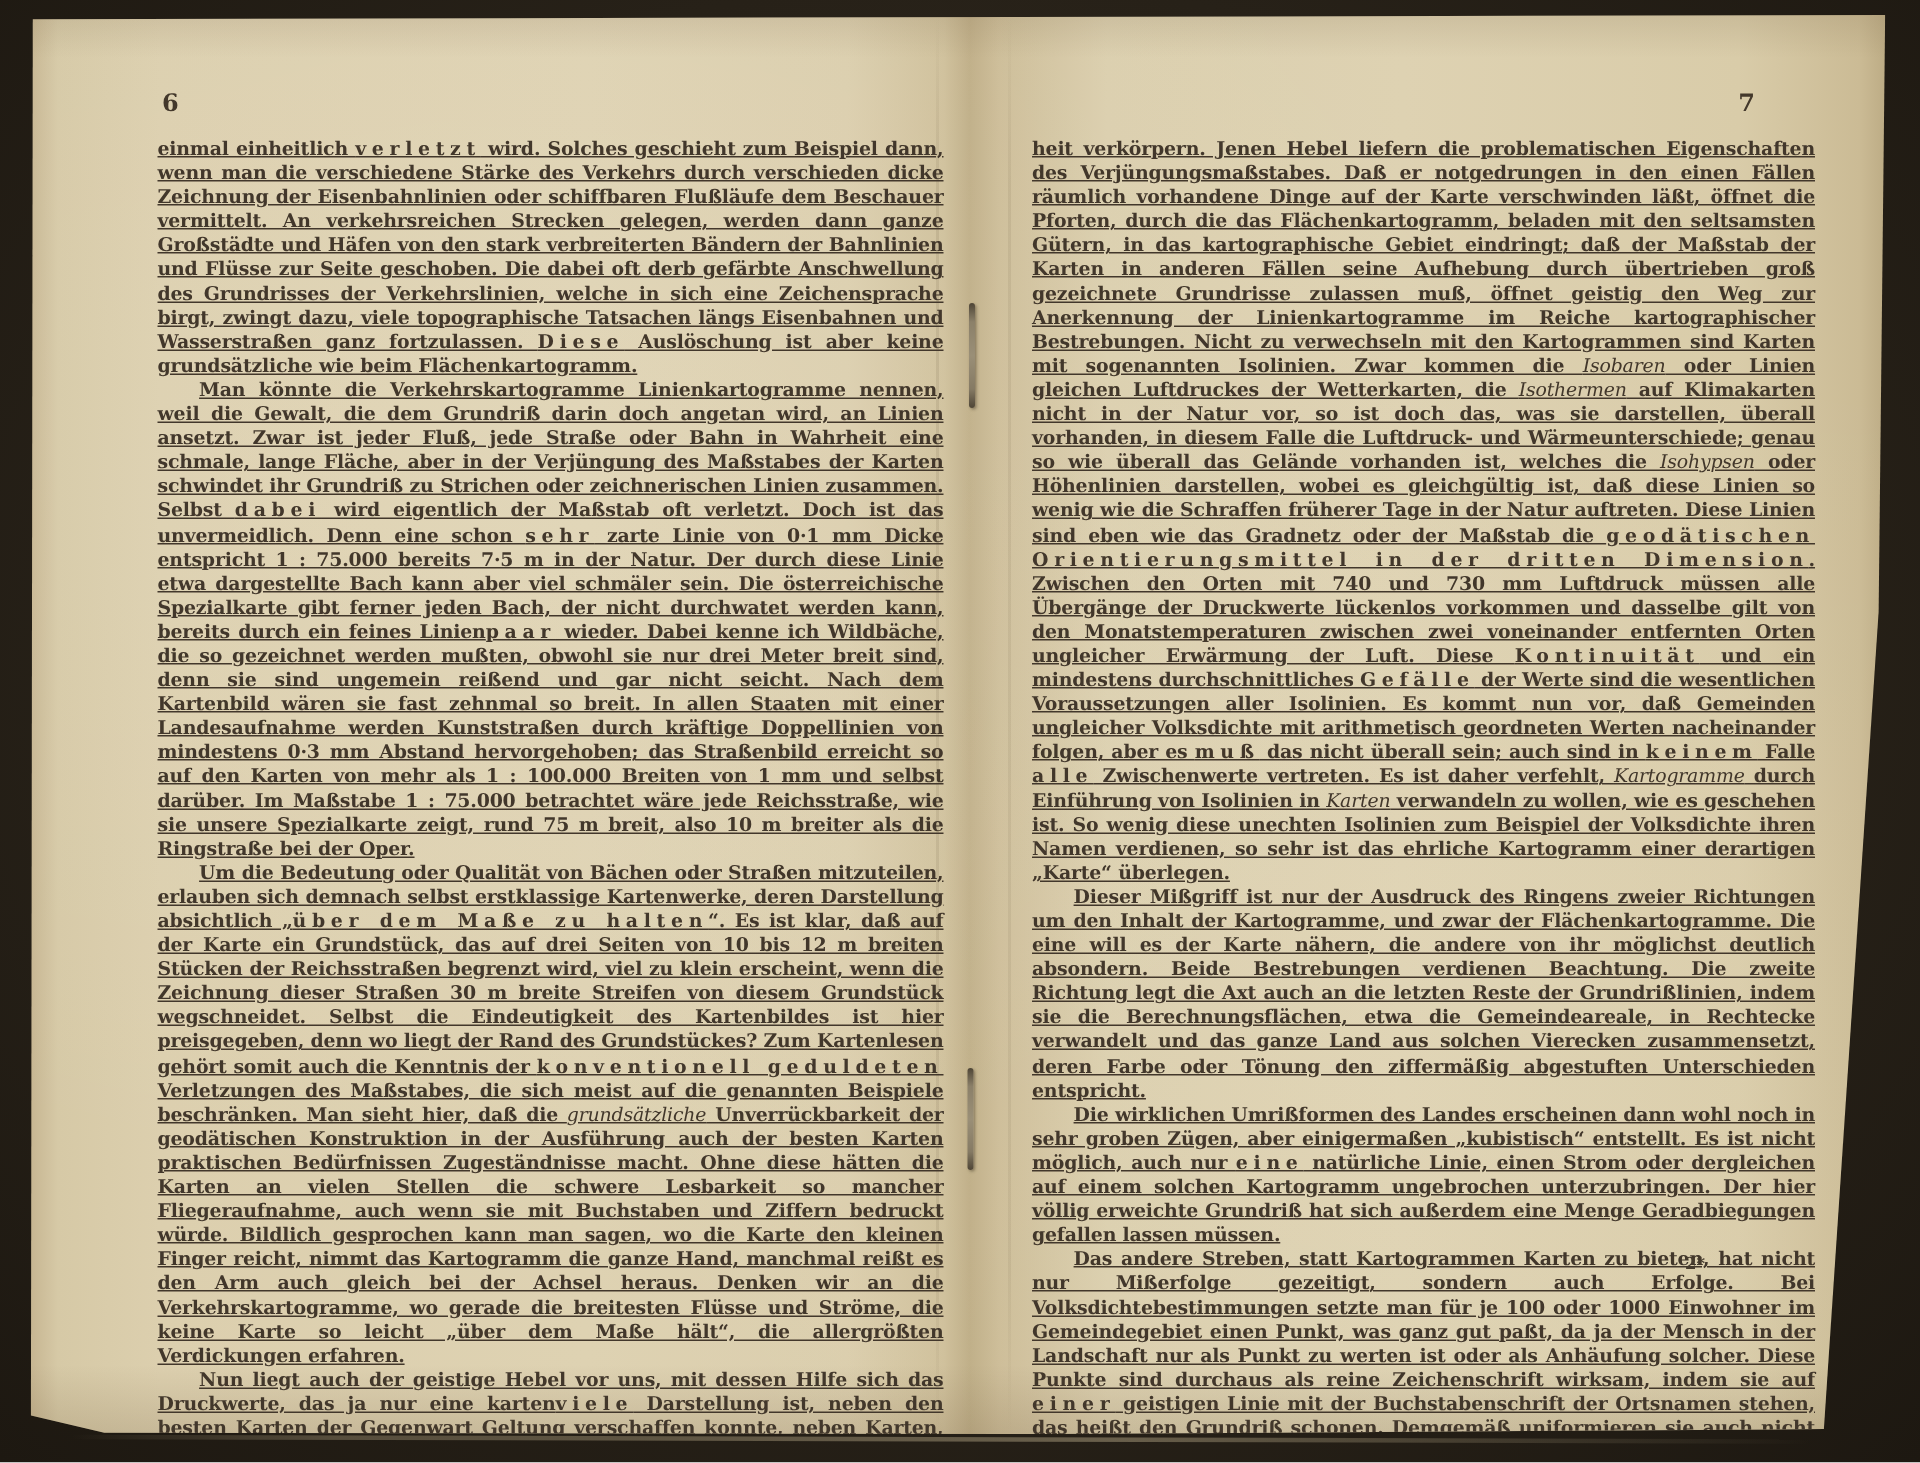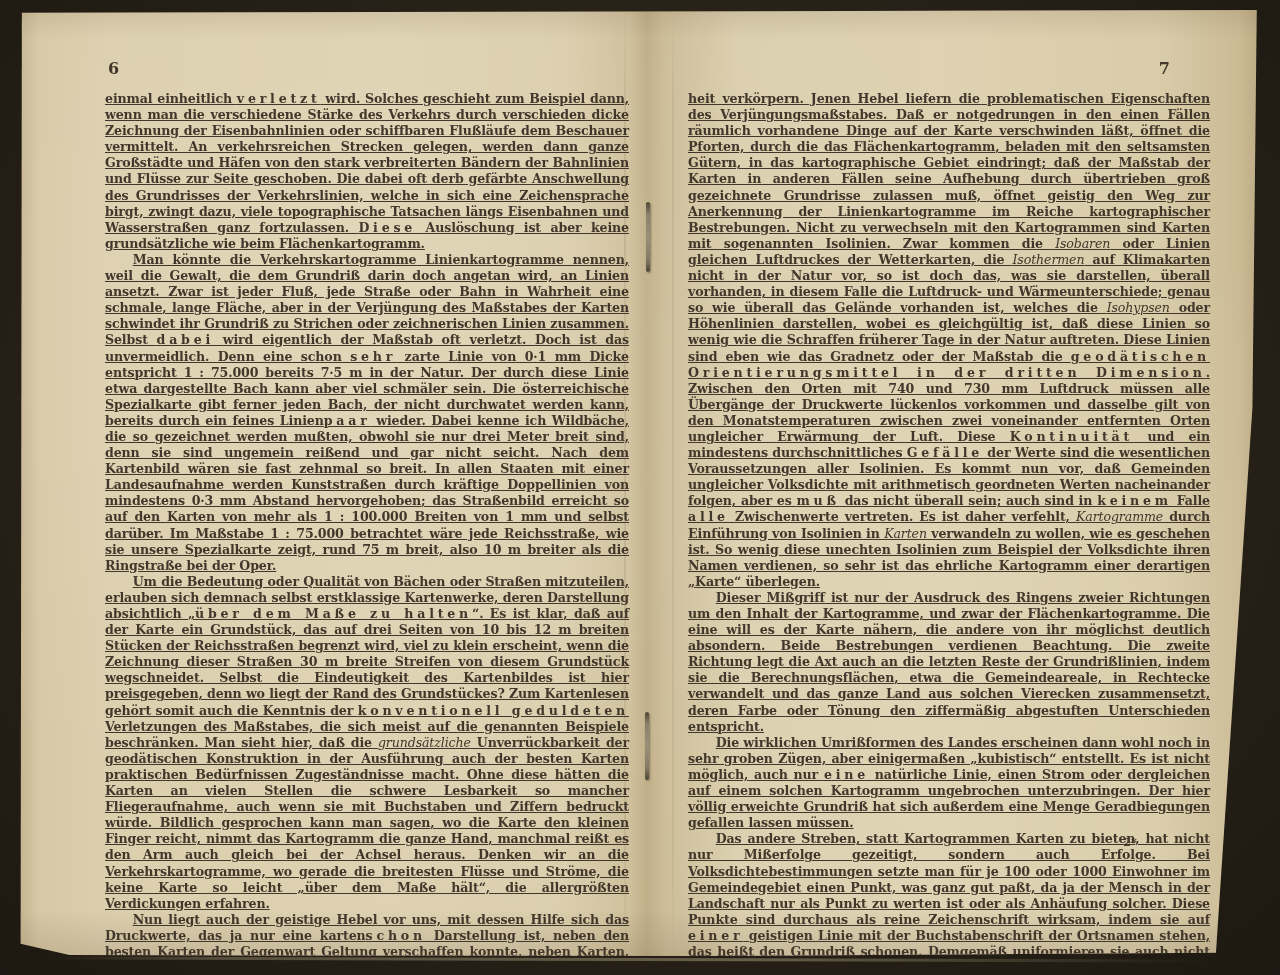--- a/index.html
+++ b/index.html
@@ -127,21 +127,21 @@
     <div class="staple staple-top"></div>
     <div class="staple staple-bottom"></div>
 
     <div class="page-num left">6</div>
     <div class="page-num right">7</div>
 
     <div class="text-column left-col">
         <p class=""><span>einmal einheitlich </span><span class="spaced">verletzt</span><span> wird. Solches geschieht zum Beispiel dann, wenn man die verschiedene Stärke des Verkehrs durch verschieden dicke Zeichnung der Eisenbahnlinien oder schiffbaren Flußläufe dem Beschauer vermittelt. An verkehrsreichen Strecken gelegen, werden dann ganze Großstädte und Häfen von den stark verbreiterten Bändern der Bahnlinien und Flüsse zur Seite geschoben. Die dabei oft derb gefärbte Anschwellung des Grundrisses der Verkehrslinien, welche in sich eine Zeichensprache birgt, zwingt dazu, viele topographische Tatsachen längs Eisenbahnen und Wasserstraßen ganz fortzulassen. </span><span class="spaced">Diese</span><span> Auslöschung ist aber keine grundsätzliche wie beim Flächenkartogramm.</span></p>
         <p class="indent"><span>Man könnte die Verkehrskartogramme Linienkartogramme nennen, weil die Gewalt, die dem Grundriß darin doch angetan wird, an Linien ansetzt. Zwar ist jeder Fluß, jede Straße oder Bahn in Wahrheit eine schmale, lange Fläche, aber in der Verjüngung des Maßstabes der Karten schwindet ihr Grundriß zu Strichen oder zeichnerischen Linien zusammen. Selbst </span><span class="spaced">dabei</span><span> wird eigentlich der Maßstab oft verletzt. Doch ist das unvermeidlich. Denn eine schon </span><span class="spaced">sehr</span><span> zarte Linie von 0·1 mm Dicke entspricht 1 : 75.000 bereits 7·5 m in der Natur. Der durch diese Linie etwa dargestellte Bach kann aber viel schmäler sein. Die österreichische Spezialkarte gibt ferner jeden Bach, der nicht durchwatet werden kann, bereits durch ein feines Linien</span><span class="spaced">paar</span><span> wieder. Dabei kenne ich Wildbäche, die so gezeichnet werden mußten, obwohl sie nur drei Meter breit sind, denn sie sind ungemein reißend und gar nicht seicht. Nach dem Kartenbild wären sie fast zehnmal so breit. In allen Staaten mit einer Landesaufnahme werden Kunststraßen durch kräftige Doppellinien von mindestens 0·3 mm Abstand hervorgehoben; das Straßenbild erreicht so auf den Karten von mehr als 1 : 100.000 Breiten von 1 mm und selbst darüber. Im Maßstabe 1 : 75.000 betrachtet wäre jede Reichsstraße, wie sie unsere Spezialkarte zeigt, rund 75 m breit, also 10 m breiter als die Ringstraße bei der Oper.</span></p>
         <p class="indent"><span>Um die Bedeutung oder Qualität von Bächen oder Straßen mitzuteilen, erlauben sich demnach selbst erstklassige Kartenwerke, deren Darstellung absichtlich „</span><span class="spaced">über dem Maße zu halten</span><span>“. Es ist klar, daß auf der Karte ein Grundstück, das auf drei Seiten von 10 bis 12 m breiten Stücken der Reichsstraßen begrenzt wird, viel zu klein erscheint, wenn die Zeichnung dieser Straßen 30 m breite Streifen von diesem Grundstück wegschneidet. Selbst die Eindeutigkeit des Kartenbildes ist hier preisgegeben, denn wo liegt der Rand des Grundstückes? Zum Kartenlesen gehört somit auch die Kenntnis der </span><span class="spaced">konventionell geduldeten</span><span> Verletzungen des Maßstabes, die sich meist auf die genannten Beispiele beschränken. Man sieht hier, daß die </span><span class="italic">grundsätzliche</span><span> Unverrückbarkeit der geodätischen Konstruktion in der Ausführung auch der besten Karten praktischen Bedürfnissen Zugeständnisse macht. Ohne diese hätten die Karten an vielen Stellen die schwere Lesbarkeit so mancher Fliegeraufnahme, auch wenn sie mit Buchstaben und Ziffern bedruckt würde. Bildlich gesprochen kann man sagen, wo die Karte den kleinen Finger reicht, nimmt das Kartogramm die ganze Hand, manchmal reißt es den Arm auch gleich bei der Achsel heraus. Denken wir an die Verkehrskartogramme, wo gerade die breitesten Flüsse und Ströme, die keine Karte so leicht „über dem Maße hält“, die allergrößten Verdickungen erfahren.</span></p>
-        <p class="indent"><span>Nun liegt auch der geistige Hebel vor uns, mit dessen Hilfe sich das Druckwerte, das ja nur eine karten</span><span class="spaced">schon</span><span> Darstellung ist, neben den besten Karten der Gegenwart Geltung verschaffen konnte, neben Karten, die ihrerseits ja den Sieg des genauen Grundrisses über die kartenartigen Darstellungen der Vergangen-</span></p>
+        <p class="indent"><span>Nun liegt auch der geistige Hebel vor uns, mit dessen Hilfe sich das Druckwerte, das ja nur eine karten</span><span class="spaced">viele</span><span> Darstellung ist, neben den besten Karten der Gegenwart Geltung verschaffen konnte, neben Karten, die ihrerseits ja den Sieg des genauen Grundrisses über die kartenartigen Darstellungen der Vergangen-</span></p>
       </div>
     <div class="text-column right-col">
         <p class=""><span>heit verkörpern. Jenen Hebel liefern die problematischen Eigenschaften des Verjüngungsmaßstabes. Daß er notgedrungen in den einen Fällen räumlich vorhandene Dinge auf der Karte verschwinden läßt, öffnet die Pforten, durch die das Flächenkartogramm, beladen mit den seltsamsten Gütern, in das kartographische Gebiet eindringt; daß der Maßstab der Karten in anderen Fällen seine Aufhebung durch übertrieben groß gezeichnete Grundrisse zulassen muß, öffnet geistig den Weg zur Anerkennung der Linienkartogramme im Reiche kartographischer Bestrebungen. Nicht zu verwechseln mit den Kartogrammen sind Karten mit sogenannten Isolinien. Zwar kommen die </span><span class="italic">Isobaren</span><span> oder Linien gleichen Luftdruckes der Wetterkarten, die </span><span class="italic">Isothermen</span><span> auf Klimakarten nicht in der Natur vor, so ist doch das, was sie darstellen, überall vorhanden, in diesem Falle die Luftdruck- und Wärmeunterschiede; genau so wie überall das Gelände vorhanden ist, welches die </span><span class="italic">Isohypsen</span><span> oder Höhenlinien darstellen, wobei es gleichgültig ist, daß diese Linien so wenig wie die Schraffen früherer Tage in der Natur auftreten. Diese Linien sind eben wie das Gradnetz oder der Maßstab die </span><span class="spaced">geodätischen Orientierungsmittel in der dritten Dimension</span><span>. Zwischen den Orten mit 740 und 730 mm Luftdruck müssen alle Übergänge der Druckwerte lückenlos vorkommen und dasselbe gilt von den Monatstemperaturen zwischen zwei voneinander entfernten Orten ungleicher Erwärmung der Luft. Diese </span><span class="spaced">Kontinuität</span><span> und ein mindestens durchschnittliches </span><span class="spaced">Gefälle</span><span> der Werte sind die wesentlichen Voraussetzungen aller Isolinien. Es kommt nun vor, daß Gemeinden ungleicher Volksdichte mit arithmetisch geordneten Werten nacheinander folgen, aber es </span><span class="spaced">muß</span><span> das nicht überall sein; auch sind in </span><span class="spaced">keinem</span><span> Falle </span><span class="spaced">alle</span><span> Zwischenwerte vertreten. Es ist daher verfehlt, </span><span class="italic">Kartogramme</span><span> durch Einführung von Isolinien in </span><span class="italic">Karten</span><span> verwandeln zu wollen, wie es geschehen ist. So wenig diese unechten Isolinien zum Beispiel der Volksdichte ihren Namen verdienen, so sehr ist das ehrliche Kartogramm einer derartigen „Karte“ überlegen.</span></p>
         <p class="indent"><span>Dieser Mißgriff ist nur der Ausdruck des Ringens zweier Richtungen um den Inhalt der Kartogramme, und zwar der Flächenkartogramme. Die eine will es der Karte nähern, die andere von ihr möglichst deutlich absondern. Beide Bestrebungen verdienen Beachtung. Die zweite Richtung legt die Axt auch an die letzten Reste der Grundrißlinien, indem sie die Berechnungsflächen, etwa die Gemeindeareale, in Rechtecke verwandelt und das ganze Land aus solchen Vierecken zusammensetzt, deren Farbe oder Tönung den ziffermäßig abgestuften Unterschieden entspricht.</span></p>
         <p class="indent"><span>Die wirklichen Umrißformen des Landes erscheinen dann wohl noch in sehr groben Zügen, aber einigermaßen „kubistisch“ entstellt. Es ist nicht möglich, auch nur </span><span class="spaced">eine</span><span> natürliche Linie, einen Strom oder dergleichen auf einem solchen Kartogramm ungebrochen unterzubringen. Der hier völlig erweichte Grundriß hat sich außerdem eine Menge Geradbiegungen gefallen lassen müssen.</span></p>
         <p class="indent"><span>Das andere Streben, statt Kartogrammen Karten zu bieten, hat nicht nur Mißerfolge gezeitigt, sondern auch Erfolge. Bei Volksdichtebestimmungen setzte man für je 100 oder 1000 Einwohner im Gemeindegebiet einen Punkt, was ganz gut paßt, da ja der Mensch in der Landschaft nur als Punkt zu werten ist oder als Anhäufung solcher. Diese Punkte sind durchaus als reine Zeichenschrift wirksam, indem sie auf </span><span class="spaced">einer</span><span> geistigen Linie mit der Buchstabenschrift der Ortsnamen stehen, das heißt den Grundriß schonen. Demgemäß uniformieren sie auch nicht tyrannisch den Inhalt der Gemeindeflächen. Anderseits wird dadurch auch kein vernünftiger Beschauer gezwungen, sich die Menschen auf der sonst kartographisch ein-</span></p>
       </div>
 
     <div class="sig">2*</div>
   </div>

